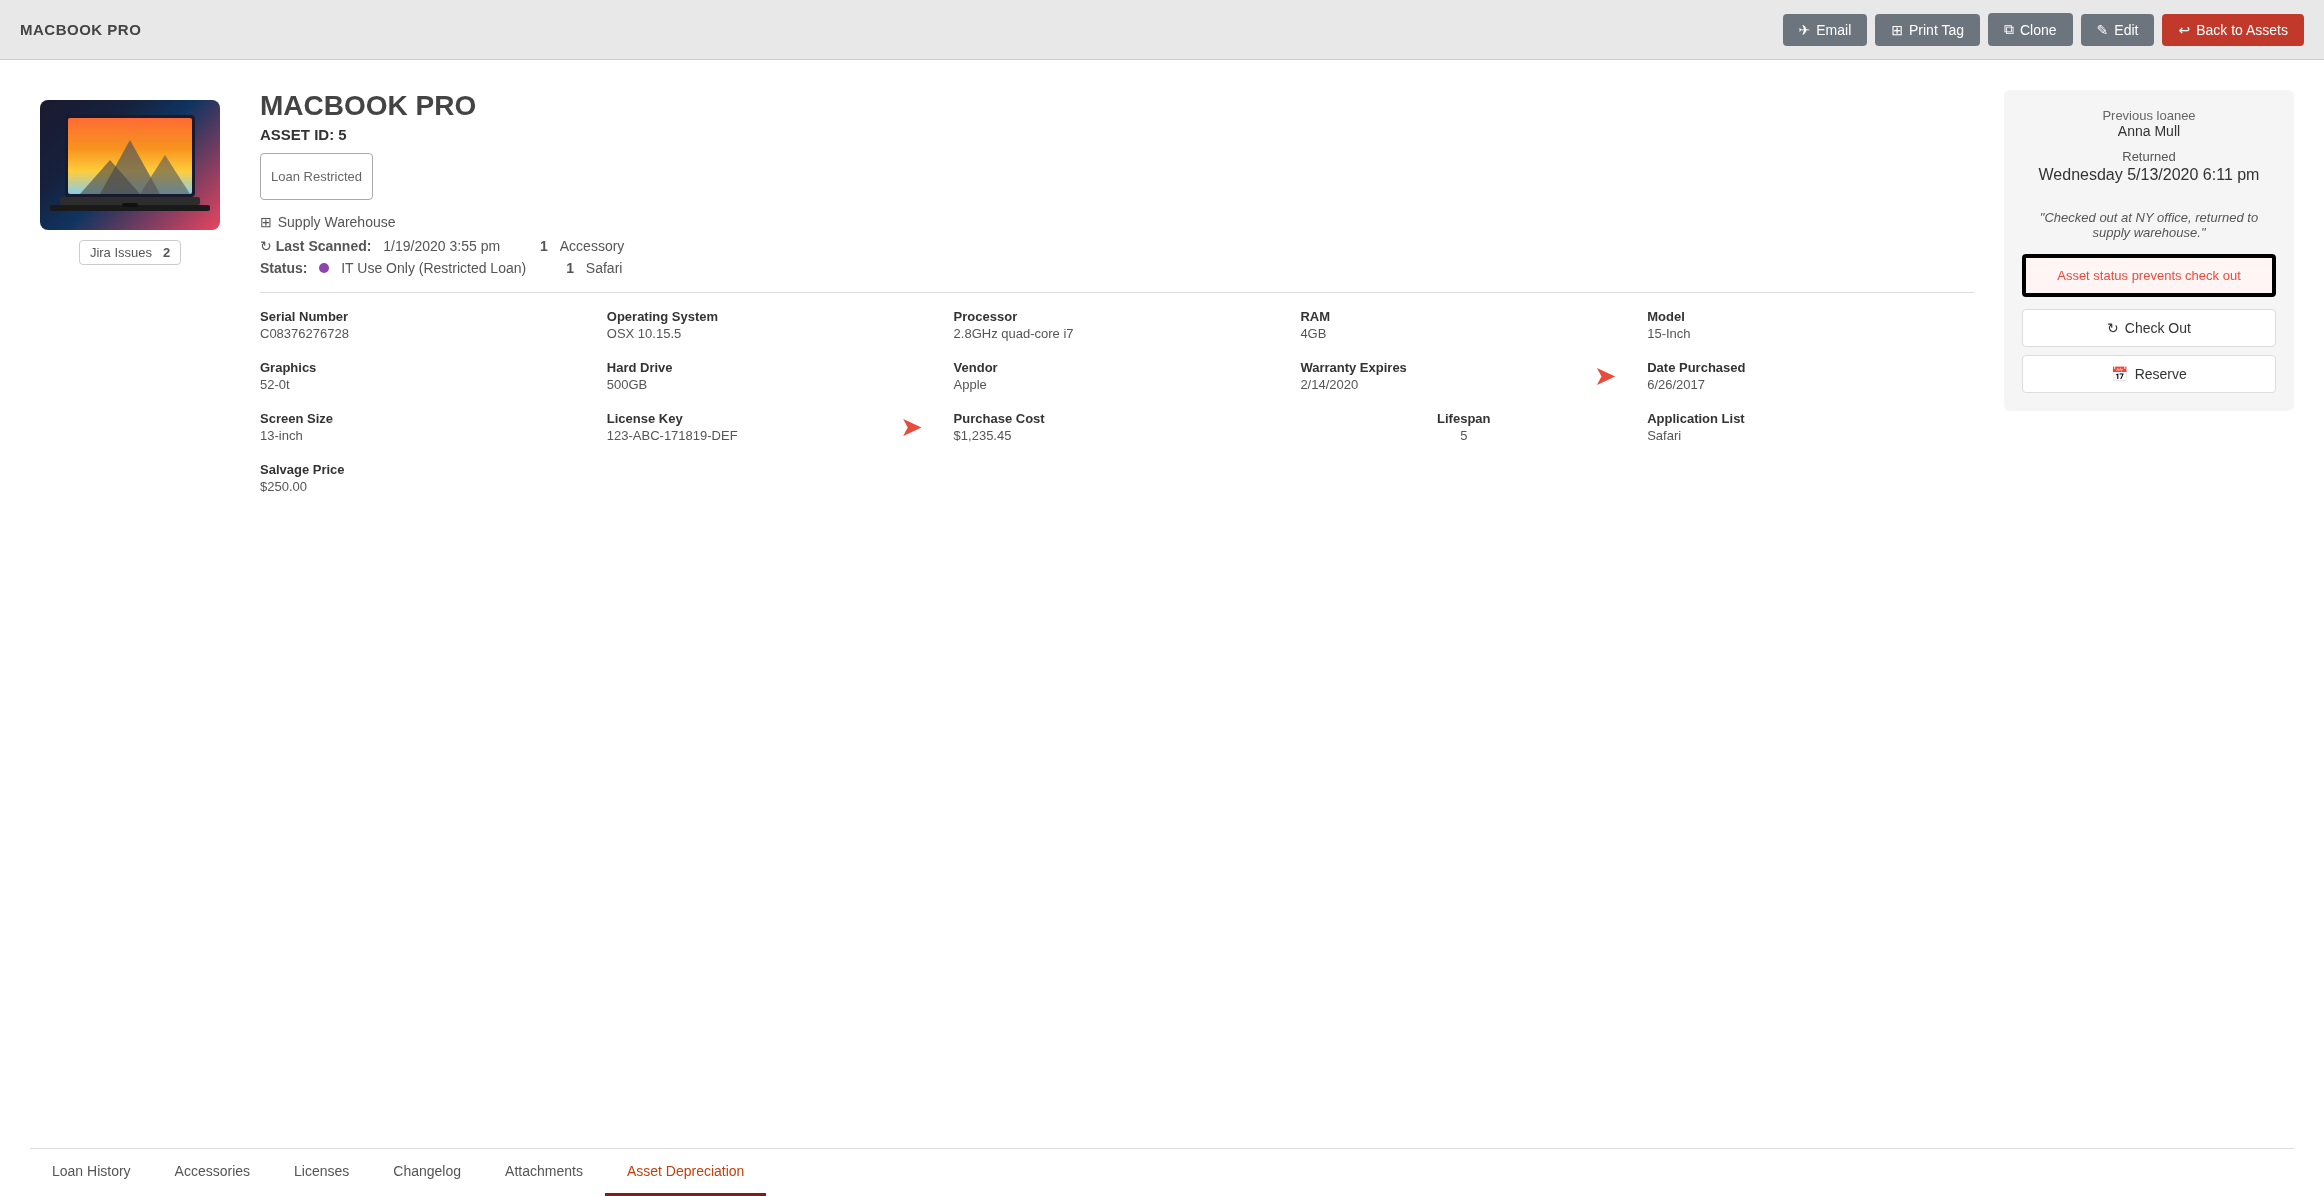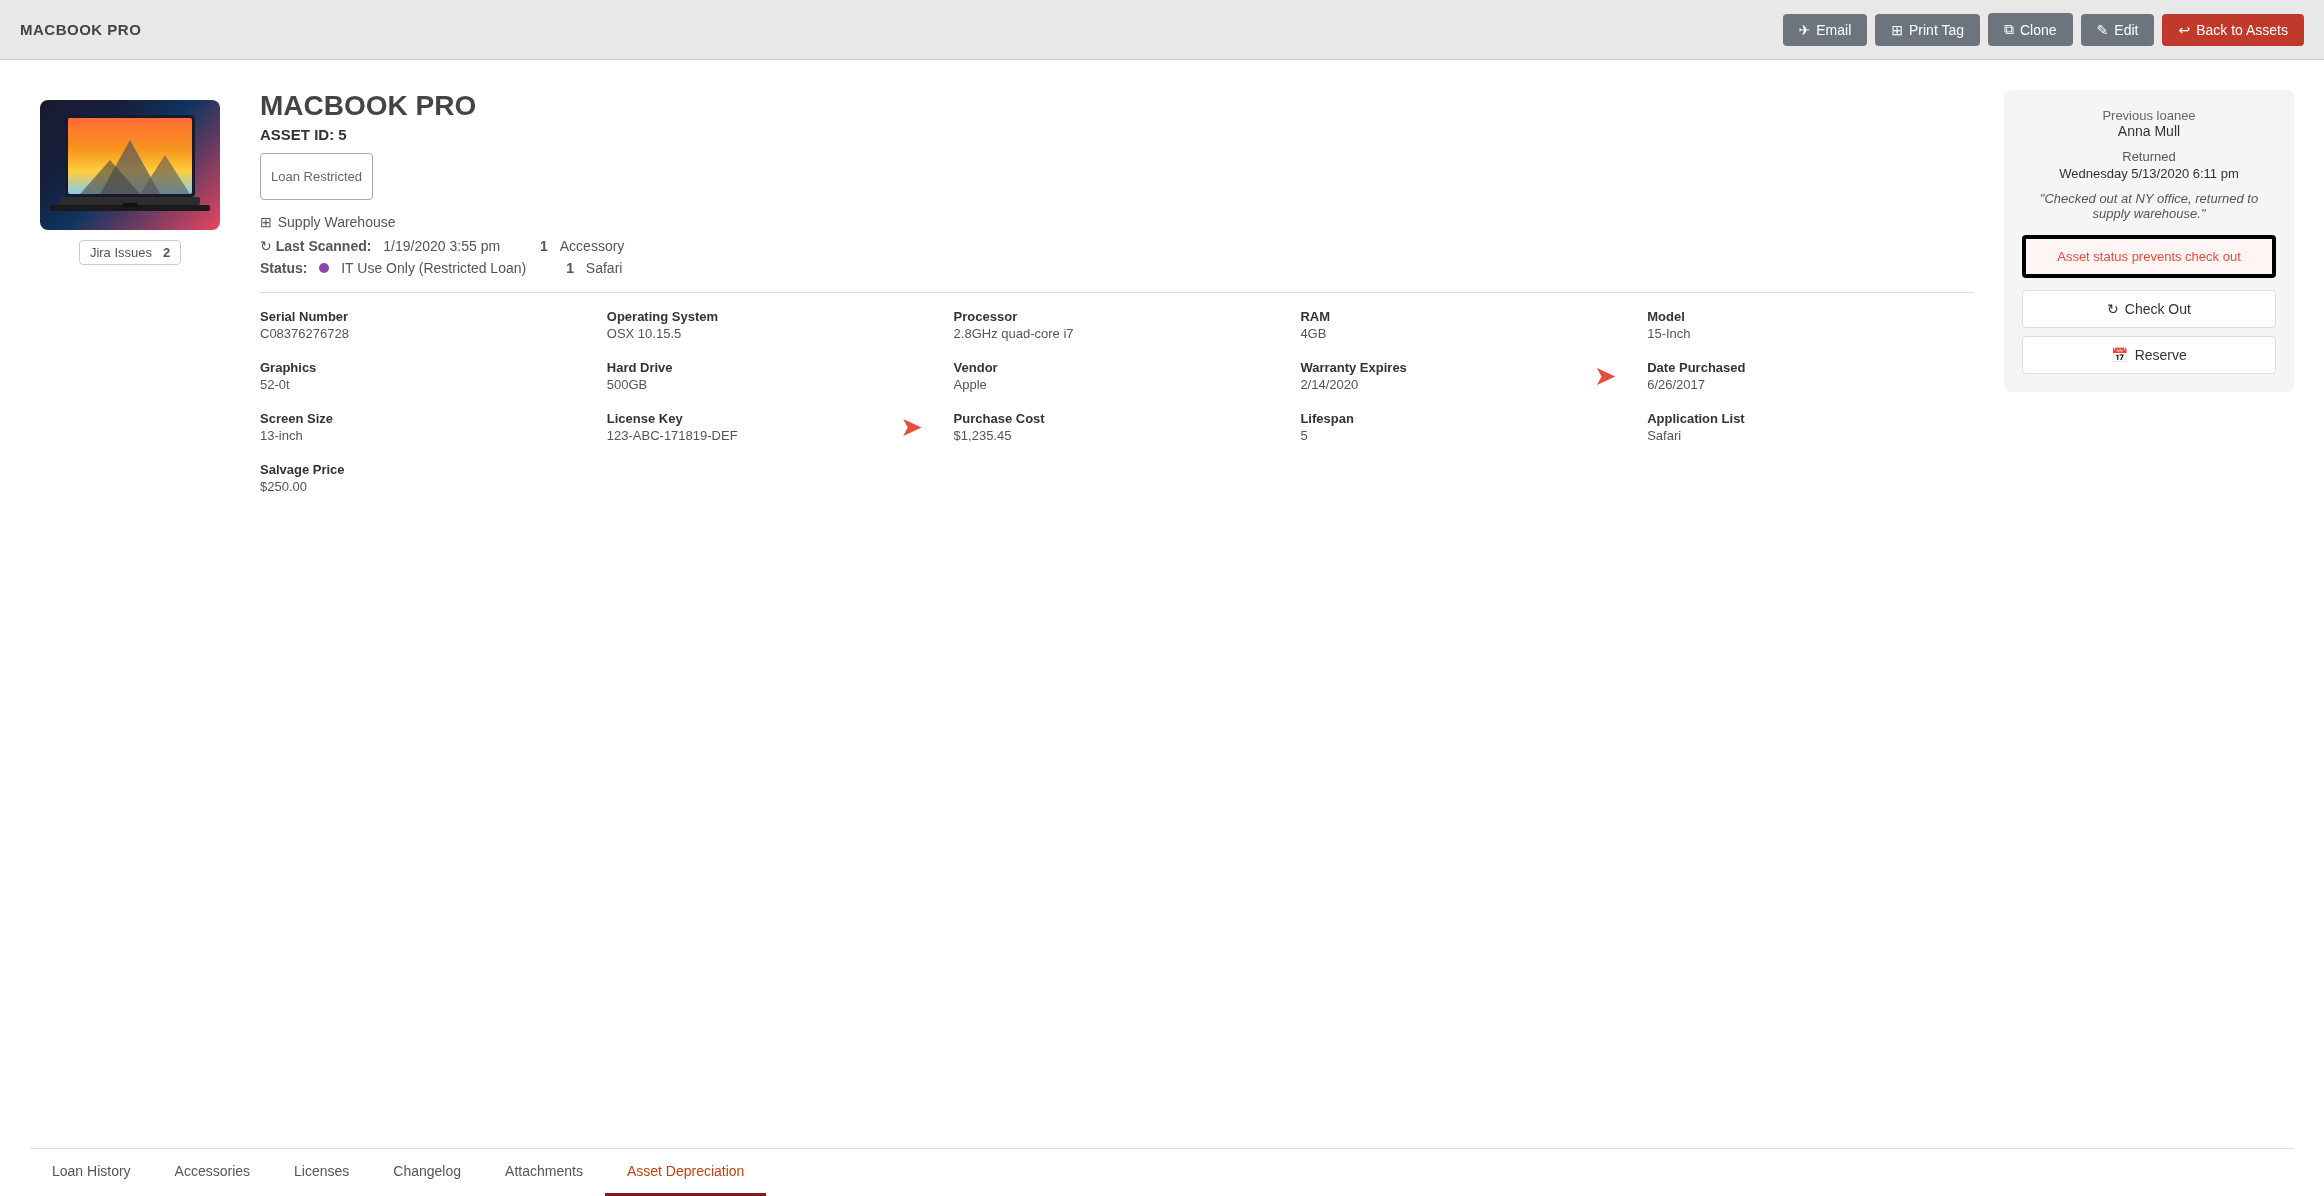--- a/index.html
+++ b/index.html
@@ -147,21 +147,21 @@
       background: #f5f5f5;
       border-radius: 6px;
       padding: 18px;
       font-size: 13px;
       color: #555;
       text-align: center;
     }
     .sidebar-card .loanee-label { font-size: 13px; color: #666; }
     .sidebar-card .loanee-name { font-size: 14px; font-weight: 500; color: #333; margin-bottom: 10px; }
     .sidebar-card .returned-label { font-size: 13px; color: #555; margin-bottom: 2px; }
-    .sidebar-card .returned-date { font-size: 13px; color: #333; margin-bottom: 10px; }
+    .sidebar-card .returned-date { font-size: 16px; color: #333; margin-bottom: 26px; }
     .sidebar-card .note { font-size: 13px; color: #555; margin-bottom: 14px; font-style: italic; }
     .alert-warning {
       background: #fff5f5;
       border: 4px solid #000000;
       border-radius: 4px;
       padding: 10px;
       color: #e74c3c;
       font-size: 13px;
       margin-bottom: 12px;
       text-align: center;
@@ -372,21 +372,21 @@
             <div class="spec-item" style="position: relative;">
 
       <div class="spec-label">License Key</div>
       <div class="spec-value">123-ABC-171819-DEF</div>
     </div>
             <div class="spec-item" style="position: relative;">
       <span style="position:absolute;left:-52px;top:50%;transform:translateY(-50%);color:#e74c3c;font-size:24px;font-weight:900;">➤</span>
       <div class="spec-label">Purchase Cost</div>
       <div class="spec-value">$1,235.45</div>
     </div>
-            <div class="spec-item" style="position: relative;">
+            <div class="spec-item" style="position: relative; text-align: center;">
 
       <div class="spec-label">Lifespan</div>
       <div class="spec-value">5</div>
     </div>
             <div class="spec-item" style="position: relative;">
 
       <div class="spec-label">Application List</div>
       <div class="spec-value">Safari</div>
     </div>
             <div class="spec-item" style="position: relative;">

